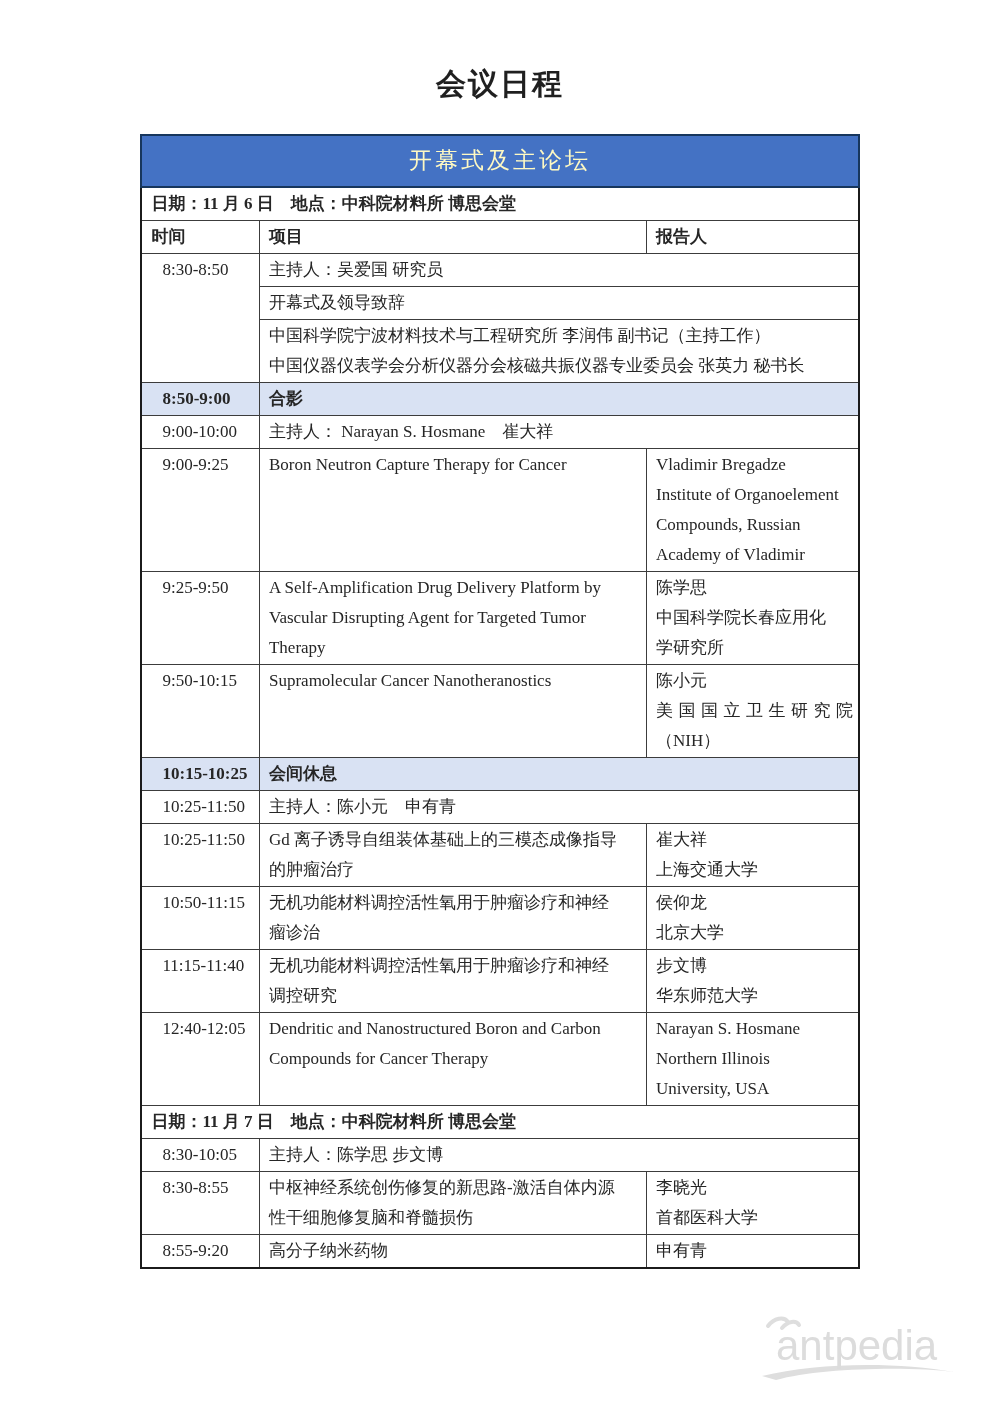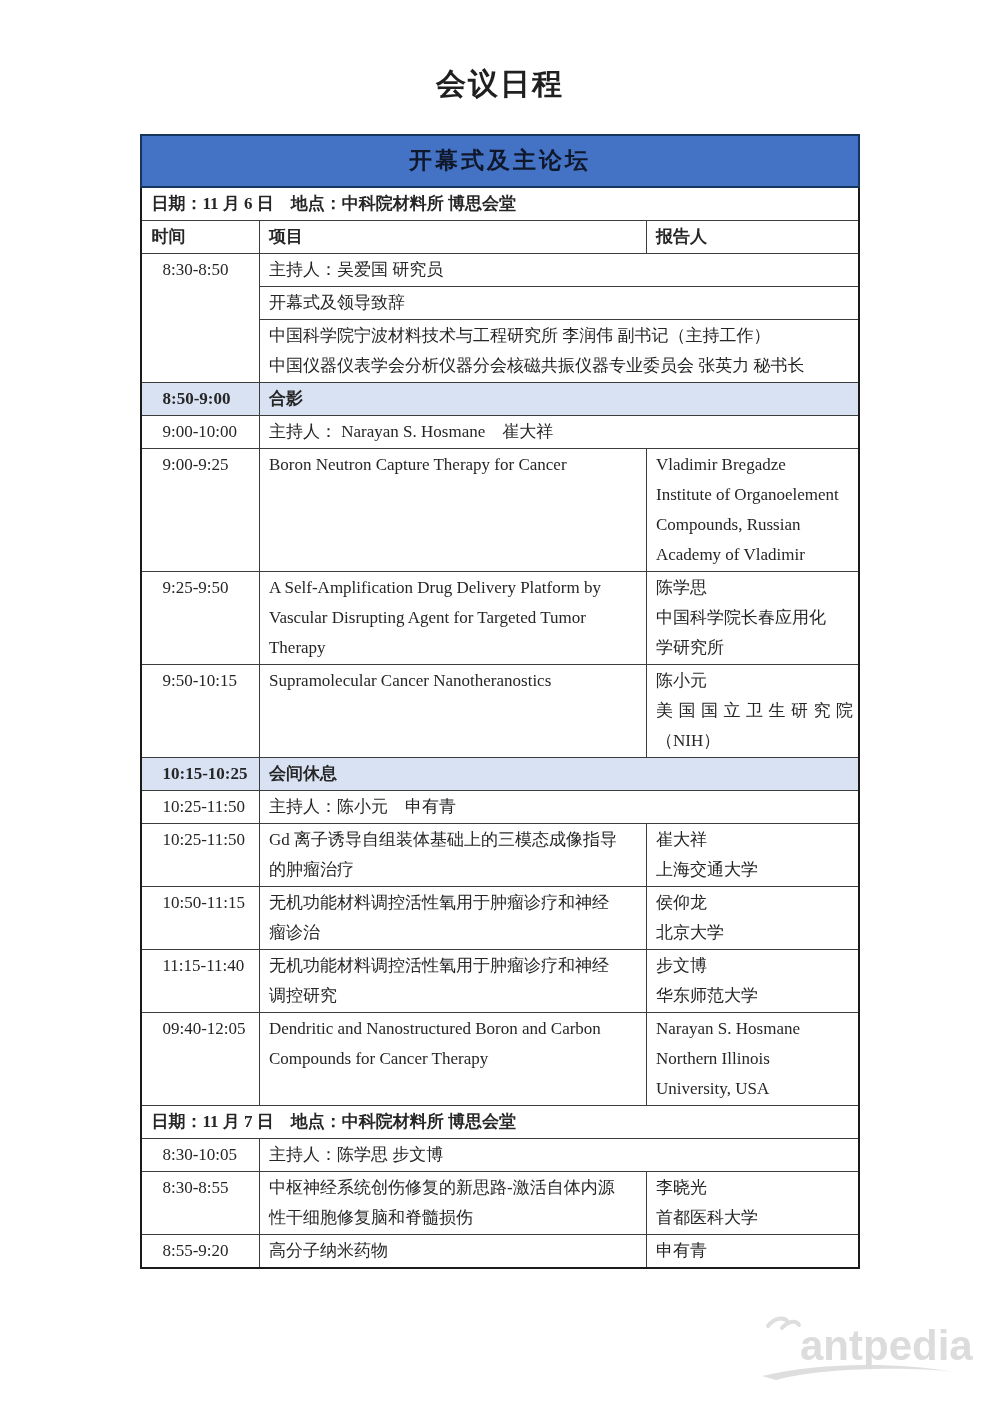--- a/index.html
+++ b/index.html
@@ -36,47 +36,46 @@
     font-size:17px;
     vertical-align:top;
     padding:1px 9px;
     line-height:30px;
     overflow:hidden;
   }
   tr.r1 { height:32px; }
   td.section-hd {
     background:#4472c4;
     border:2.2px solid #17365d;
-    color:#0f172a;
+    color:#fef9c3;
     text-align:center;
-    font-weight:bold;
+    font-weight:normal;
     font-size:23px;
     height:48px;
     line-height:48px;
     letter-spacing:3px;
   }
   td.ctr { }
   td.b, .b { font-weight:bold; }
   td.hl { background:#d9e2f3; }
   td.t  { padding-left:20px; white-space:nowrap; }
   .ln { line-height:30px; white-space:nowrap; }
   .spread { letter-spacing:5.5px; }
   .watermark {
     position:absolute;
     right:42px; bottom:28px;
     width:200px; height:72px;
     color:#dbdbdb;
     font-family:"Liberation Sans","DejaVu Sans",sans-serif;
   }
   .watermark .wm-text {
     position:absolute; left:18px; top:8px;
-    font-size:42px; font-weight:bold;
+    font-size:42px; font-weight:normal;
     letter-spacing:0px;
     color:#dcdcdc;
-    margin-left:24px;
   }
   .watermark svg { position:absolute; left:0; top:0; }
 </style>
 </head>
 <body>
 
 <div class="page">
 
   <h1 class="doc-title">会议日程</h1>
 
@@ -205,21 +204,21 @@
         <div class="ln">无机功能材料调控活性氧用于肿瘤诊疗和神经</div>
         <div class="ln">调控研究</div>
       </td>
       <td>
         <div class="ln">步文博</div>
         <div class="ln">华东师范大学</div>
       </td>
     </tr>
 
     <tr>
-      <td class="t">09:40-12:05</td>
+      <td class="t">12:40-12:05</td>
       <td>
         <div class="ln">Dendritic and Nanostructured Boron and Carbon</div>
         <div class="ln">Compounds for Cancer Therapy</div>
       </td>
       <td>
         <div class="ln">Narayan S. Hosmane</div>
         <div class="ln">Northern Illinois</div>
         <div class="ln">University, USA</div>
       </td>
     </tr>

